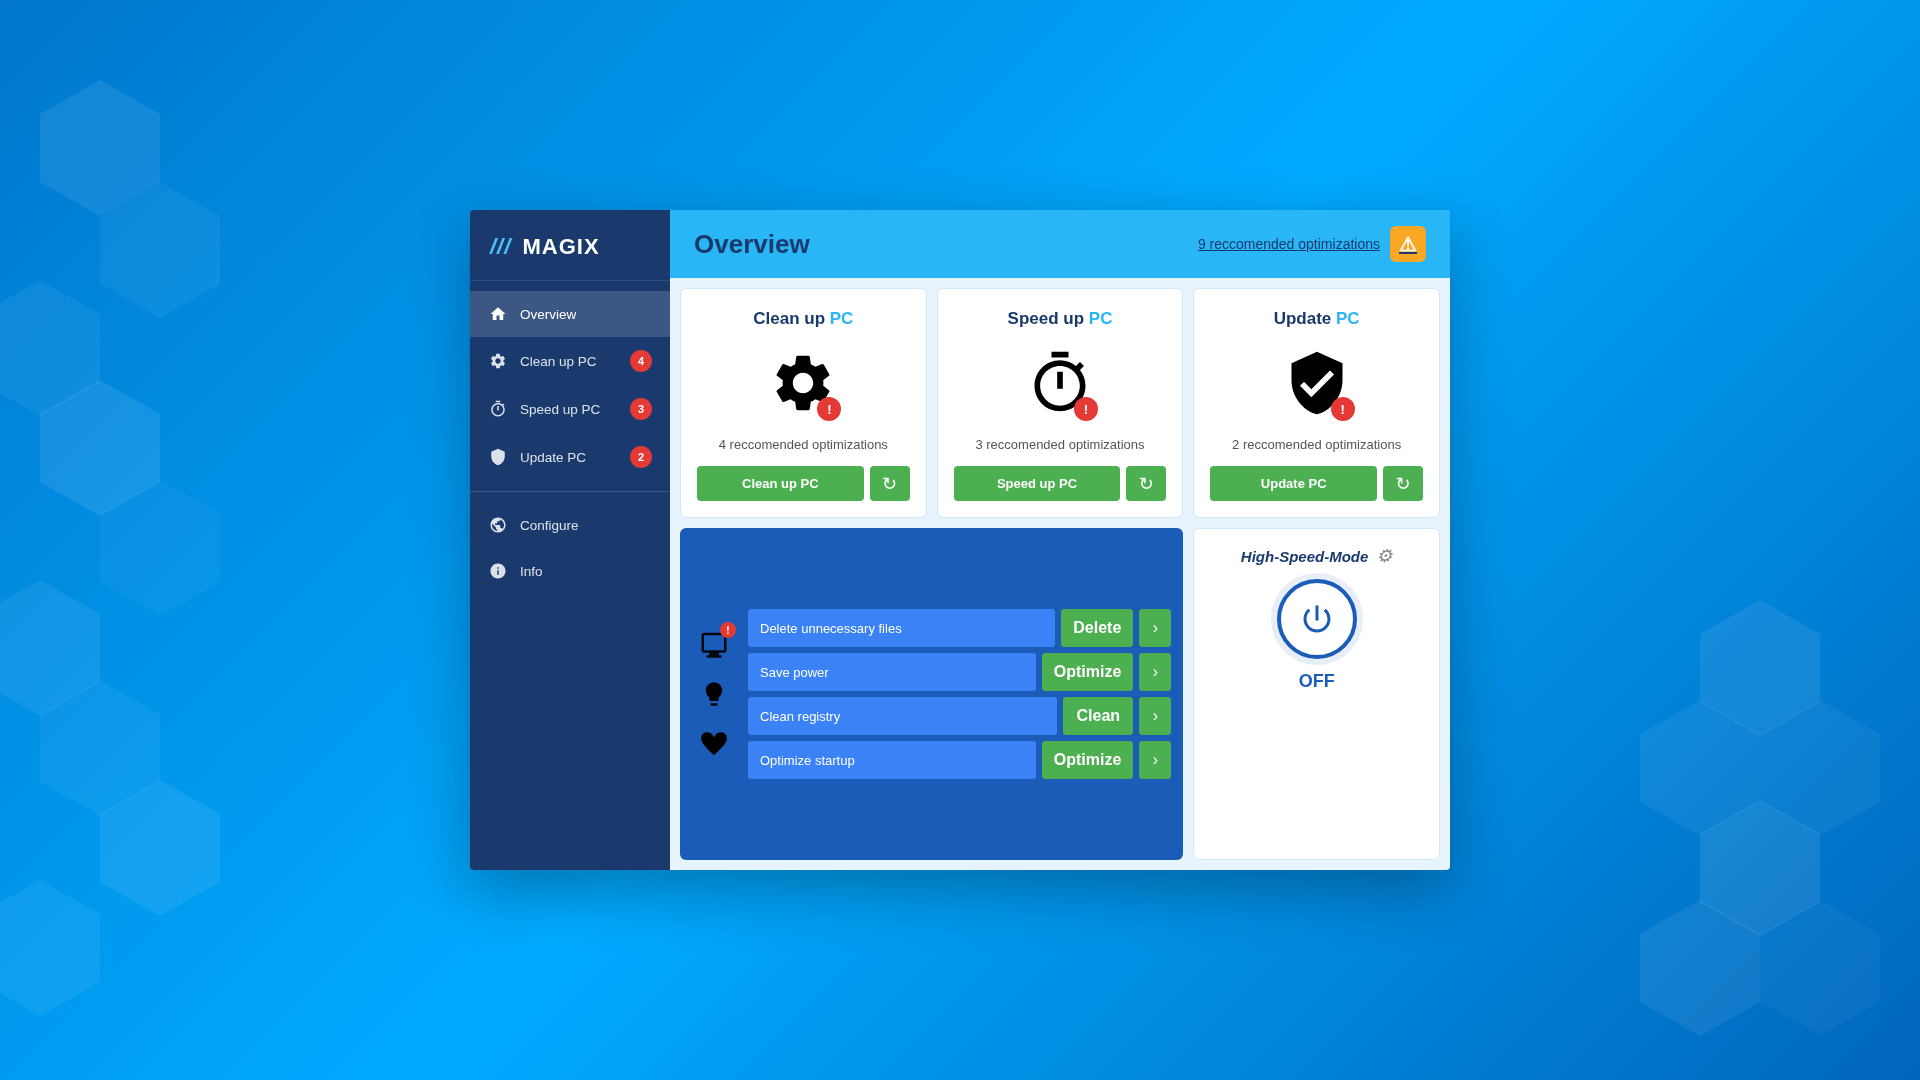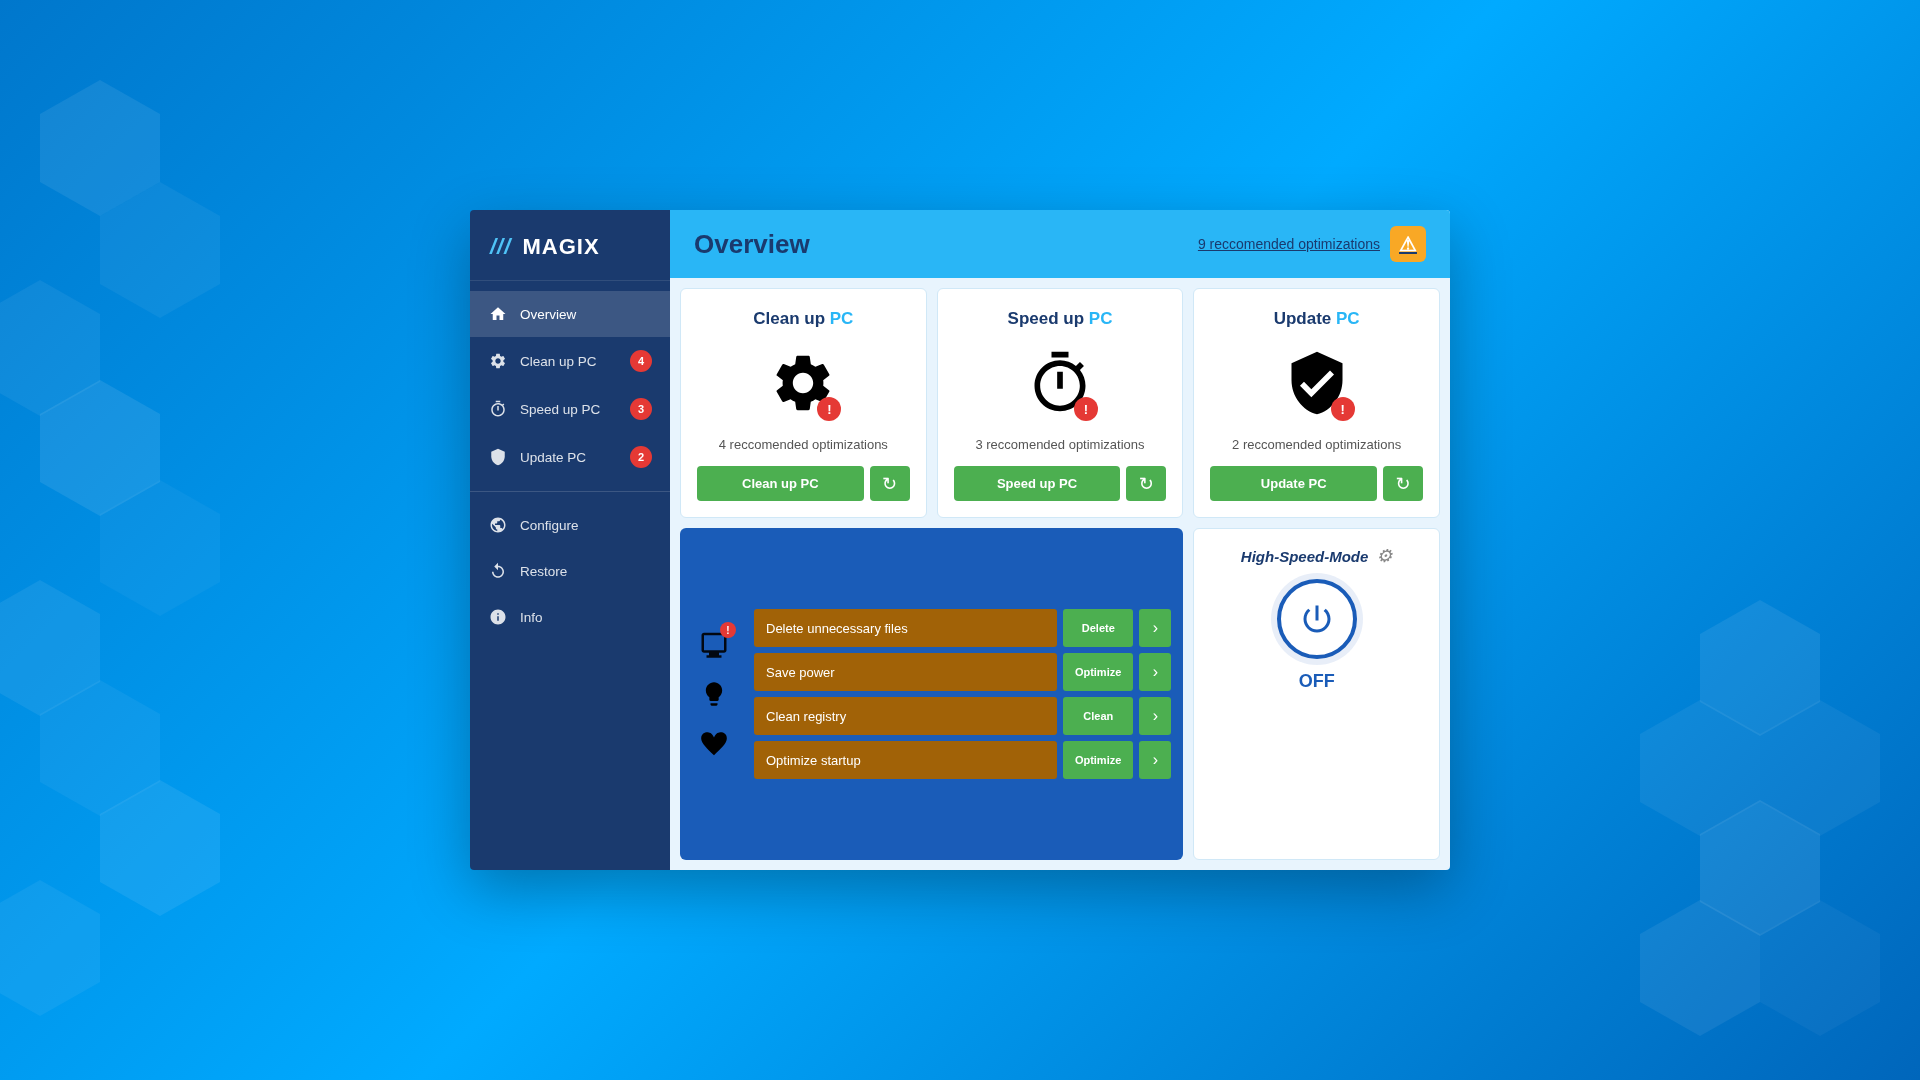--- a/index.html
+++ b/index.html
@@ -281,39 +281,38 @@
 
     .qa-row {
       display: flex;
       align-items: center;
       gap: 6px;
       height: 38px;
     }
 
     .qa-label {
       flex: 1;
-      background: #a16207;
+      background: #3b82f6;
       color: white;
       font-size: 13px;
       padding: 0 12px;
       height: 100%;
       display: flex;
       align-items: center;
       border-radius: 3px;
-      margin-left: 6px;
     }
 
     .qa-action-btn {
       background: #4caf50;
       color: white;
       border: none;
       border-radius: 3px;
       padding: 0 12px;
       height: 100%;
-      font-size: 11px;
+      font-size: 16px;
       font-weight: 700;
       cursor: pointer;
       min-width: 70px;
     }
 
     .qa-arrow-btn {
       background: #4caf50;
       color: white;
       border: none;
       border-radius: 3px;
@@ -488,28 +487,20 @@
 
       <div class="sidebar-item">
         <span class="icon">
           <svg width="18" height="18" viewBox="0 0 24 24" fill="white">
             <path d="M12 2C6.48 2 2 6.48 2 12s4.48 10 10 10 10-4.48 10-10S17.52 2 12 2zm-1 17.93c-3.95-.49-7-3.85-7-7.93 0-.62.08-1.21.21-1.79L9 15v1c0 1.1.9 2 2 2v1.93zm6.9-2.54c-.26-.81-1-1.39-1.9-1.39h-1v-3c0-.55-.45-1-1-1H8v-2h2c.55 0 1-.45 1-1V7h2c1.1 0 2-.9 2-2v-.41c2.93 1.19 5 4.06 5 7.41 0 2.08-.8 3.97-2.1 5.39z"></path>
           </svg>
         </span>
         <span>Configure</span>
       </div>
 
-      <div class="sidebar-item">
-        <span class="icon">
-          <svg width="18" height="18" viewBox="0 0 24 24" fill="white">
-            <path d="M12 5V1L7 6l5 5V7c3.31 0 6 2.69 6 6s-2.69 6-6 6-6-2.69-6-6H4c0 4.42 3.58 8 8 8s8-3.58 8-8-3.58-8-8-8z"></path>
-          </svg>
-        </span>
-        <span>Restore</span>
-      </div>
 
 
       <div class="sidebar-item">
         <span class="icon">
           <svg width="18" height="18" viewBox="0 0 24 24" fill="white">
             <path d="M12 2C6.48 2 2 6.48 2 12s4.48 10 10 10 10-4.48 10-10S17.52 2 12 2zm1 15h-2v-6h2v6zm0-8h-2V7h2v2z"></path>
           </svg>
         </span>
         <span>Info</span>
       </div>

